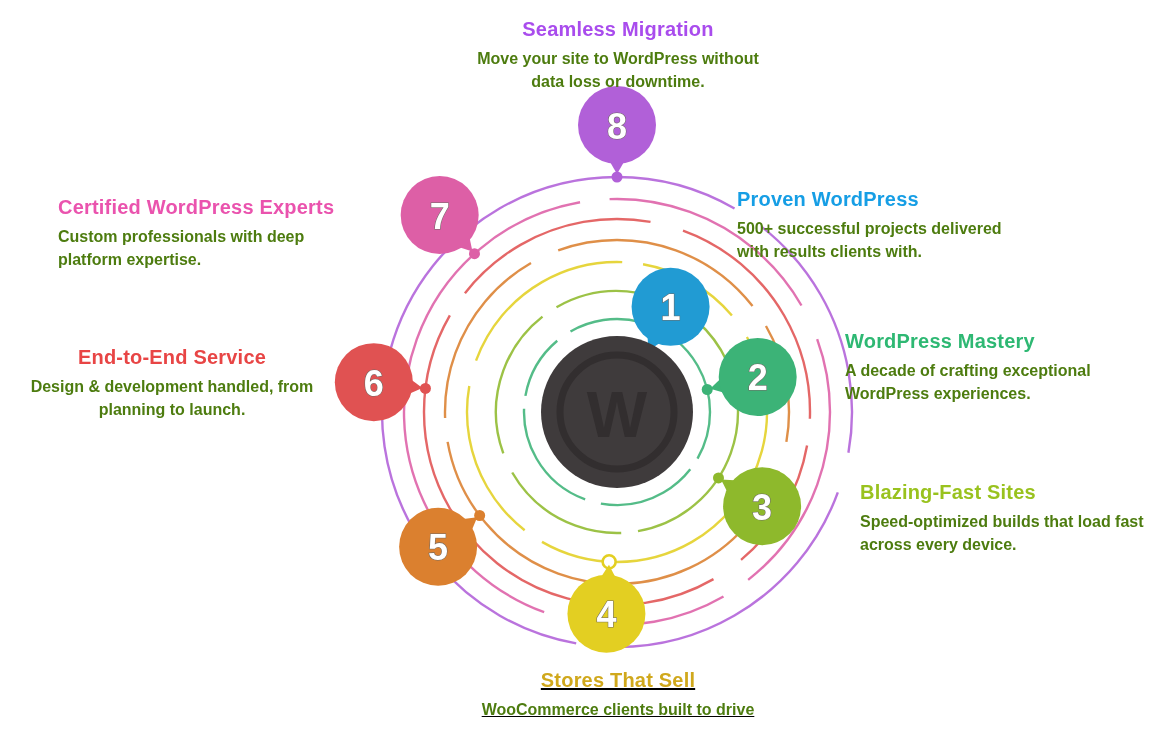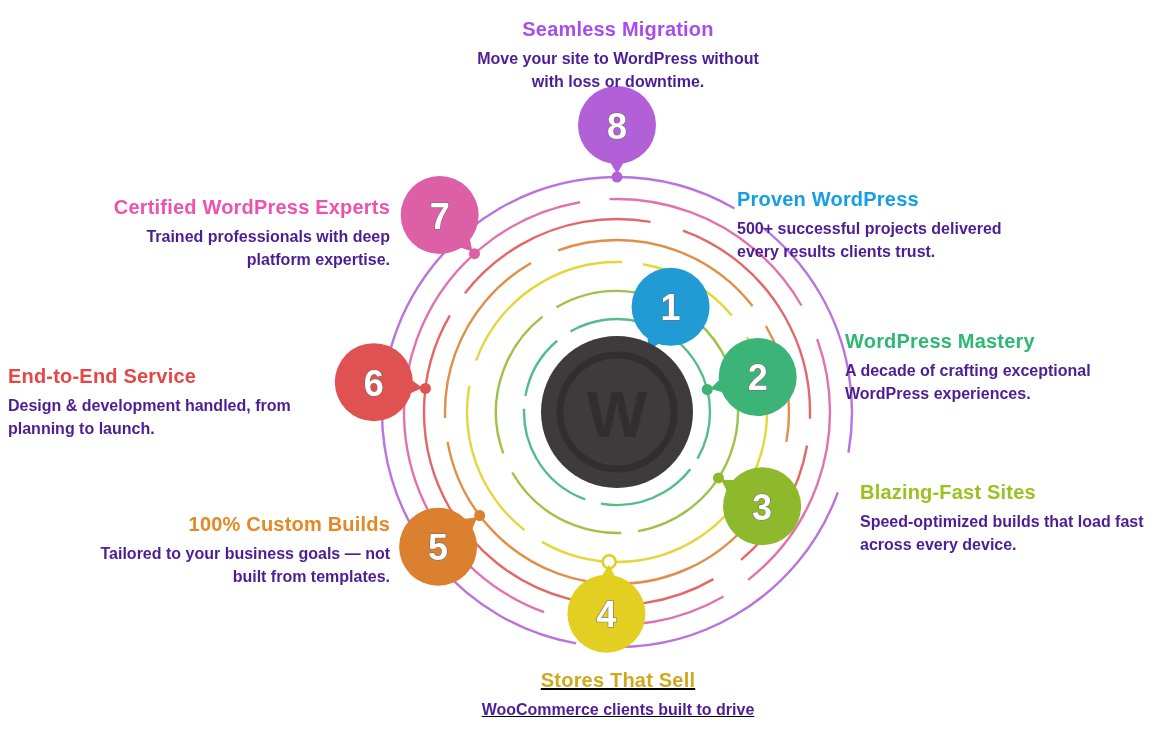--- a/index.html
+++ b/index.html
@@ -1,29 +1,29 @@
 <!DOCTYPE html>
 <html><head>
 <meta charset="utf-8">
 <style>
   html,body{margin:0;padding:0;background:#ffffff;}
   #stage{position:relative;width:1172px;height:748px;background:#ffffff;overflow:hidden;
          font-family:"Liberation Sans", sans-serif;}
   #spiral{position:absolute;left:0;top:0;}
   .lbl{position:absolute;}
   .lbl-title{font-size:20px;font-weight:bold;letter-spacing:.2px;margin-bottom:6px;}
-  .lbl-desc{font-size:16px;font-weight:600;color:#4c1d95;line-height:1.45;}
+  .lbl-desc{font-size:16px;font-weight:600;color:#4d7c0f;line-height:1.45;}
   #lbl-seamless {left:368px; top:6px;   width:500px; text-align:center;margin-top:12px;}
   #lbl-proven   {left:737px; top:188px; width:330px; text-align:left;}
   #lbl-mastery  {left:845px; top:330px; width:322px; text-align:left;}
   #lbl-blazing  {left:860px; top:481px; width:310px; text-align:left;}
   #lbl-stores   {left:368px; top:669px; width:500px; text-align:center;text-decoration:underline;}
   #lbl-custom   {left:58px;  top:513px; width:332px; text-align:right;}
-  #lbl-endtoend {left:8px;   top:365px; width:328px; text-align:left;}
-  #lbl-certified{left:58px;  top:196px; width:332px; text-align:right;}
+  #lbl-endtoend {left:8px;   top:346px; width:328px; text-align:center;}
+  #lbl-certified{left:58px;  top:196px; width:332px; text-align:left;}
 </style>
 </head>
 <body>
 
 <div id="stage">
 
   <svg id="spiral" width="1172" height="748" viewBox="0 0 1172 748">
       <circle cx="617" cy="412" r="66" fill="none" stroke="#219bd3" stroke-width="2.4" opacity="0.88" pathLength="360" stroke-dasharray="150 8 62 10 72 8 40 10" transform="rotate(200 617 412)"></circle>
       <circle cx="617" cy="412" r="93" fill="none" stroke="#3cb377" stroke-width="2.4" opacity="0.88" pathLength="360" stroke-dasharray="150 8 62 10 72 8 40 10" transform="rotate(240 617 412)"></circle>
       <circle cx="617" cy="412" r="121" fill="none" stroke="#8eb92c" stroke-width="2.4" opacity="0.88" pathLength="360" stroke-dasharray="150 8 62 10 72 8 40 10" transform="rotate(290 617 412)"></circle>
@@ -66,29 +66,29 @@
       <text x="617" y="126" text-anchor="middle" dominant-baseline="central" font-family="&quot;Liberation Sans&quot;, sans-serif" font-size="36" font-weight="bold" fill="#ffffff" stroke="#6f6a66" stroke-width="1.1" paint-order="stroke">8</text>
       <circle cx="617" cy="412" r="76" fill="#3f3b3c"></circle>
       <circle cx="617" cy="412" r="57" fill="none" stroke="#322e2f" stroke-width="7"></circle>
       <text x="617" y="415" text-anchor="middle" dominant-baseline="central" font-family="&quot;Liberation Sans&quot;, sans-serif" font-size="64" font-weight="bold" fill="#322e2f">W</text>
     </svg>
 
   <div class="lbl" id="lbl-seamless">
     <div class="lbl-title" style="color: rgb(169, 76, 237);">Seamless Migration</div>
     <div class="lbl-desc">
       <span>Move your site to WordPress without</span><br>
-      <span>with loss or downtime.</span>
+      <span>data loss or downtime.</span>
     </div>
   </div>
 
   <div class="lbl" id="lbl-proven">
     <div class="lbl-title" style="color: rgb(22, 158, 229);">Proven WordPress</div>
     <div class="lbl-desc">
       <span>500+ successful projects delivered</span><br>
-      <span>every results clients trust.</span>
+      <span>with results clients with.</span>
     </div>
   </div>
 
   <div class="lbl" id="lbl-mastery">
     <div class="lbl-title" style="color: rgb(46, 184, 115);">WordPress Mastery</div>
     <div class="lbl-desc">
       <span>A decade of crafting exceptional</span><br>
       <span>WordPress experiences.</span>
     </div>
   </div>
@@ -101,37 +101,30 @@
     </div>
   </div>
 
   <div class="lbl" id="lbl-stores">
     <div class="lbl-title" style="color: rgb(208, 168, 28);">Stores That Sell</div>
     <div class="lbl-desc">
       <span>WooCommerce clients built to drive</span><br>
     </div>
   </div>
 
-  <div class="lbl" id="lbl-custom">
-    <div class="lbl-title" style="color: rgb(229, 136, 37);">100% Custom Builds</div>
-    <div class="lbl-desc">
-      <span>Tailored to your business goals — not</span><br>
-      <span>built from templates.</span>
-    </div>
-  </div>
 
   <div class="lbl" id="lbl-endtoend">
     <div class="lbl-title" style="color: rgb(232, 69, 69);">End-to-End Service</div>
     <div class="lbl-desc">
       <span>Design &amp; development handled, from</span><br>
       <span>planning to launch.</span>
     </div>
   </div>
 
   <div class="lbl" id="lbl-certified">
     <div class="lbl-title" style="color: rgb(234, 83, 174);">Certified WordPress Experts</div>
     <div class="lbl-desc">
-      <span>Trained professionals with deep</span><br>
+      <span>Custom professionals with deep</span><br>
       <span>platform expertise.</span>
     </div>
   </div>
 
 </div>
 
 </body></html>

